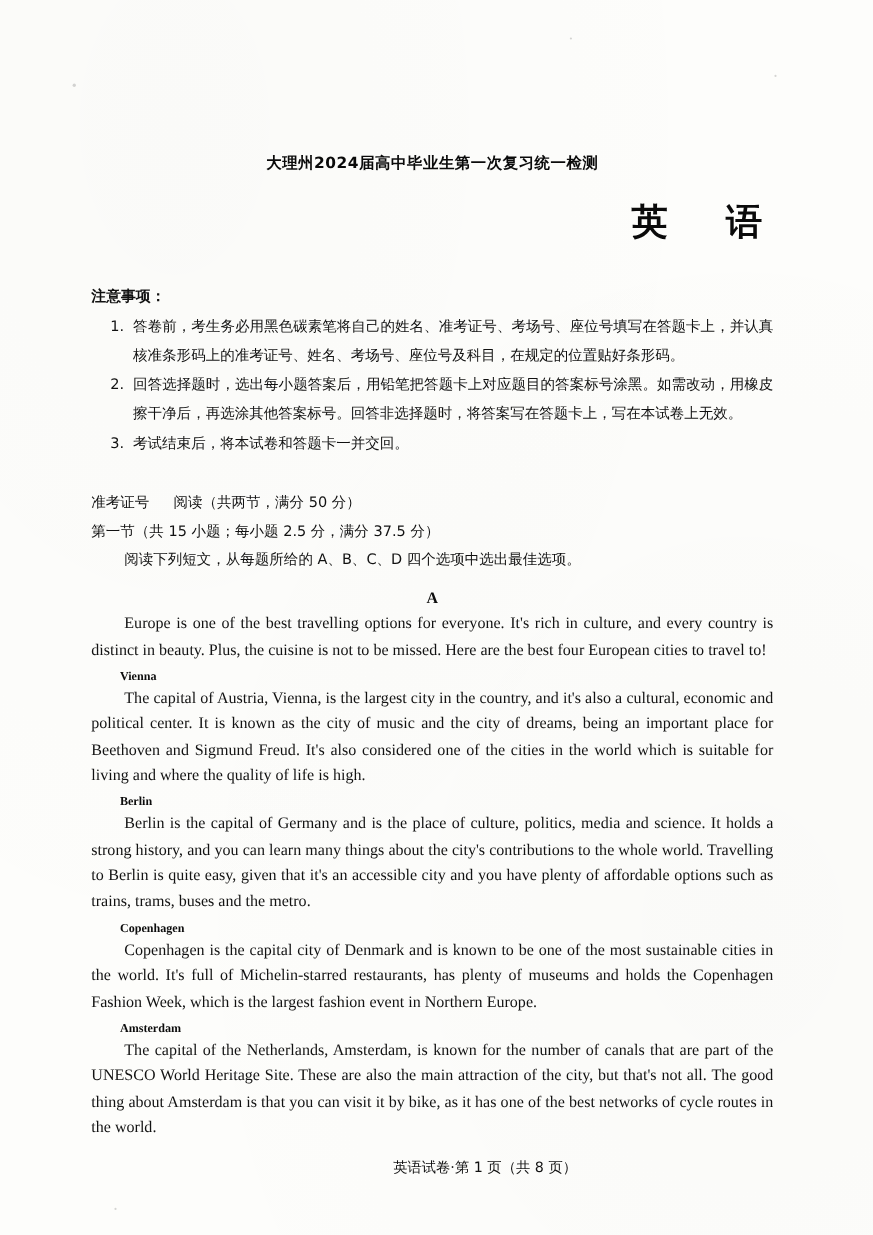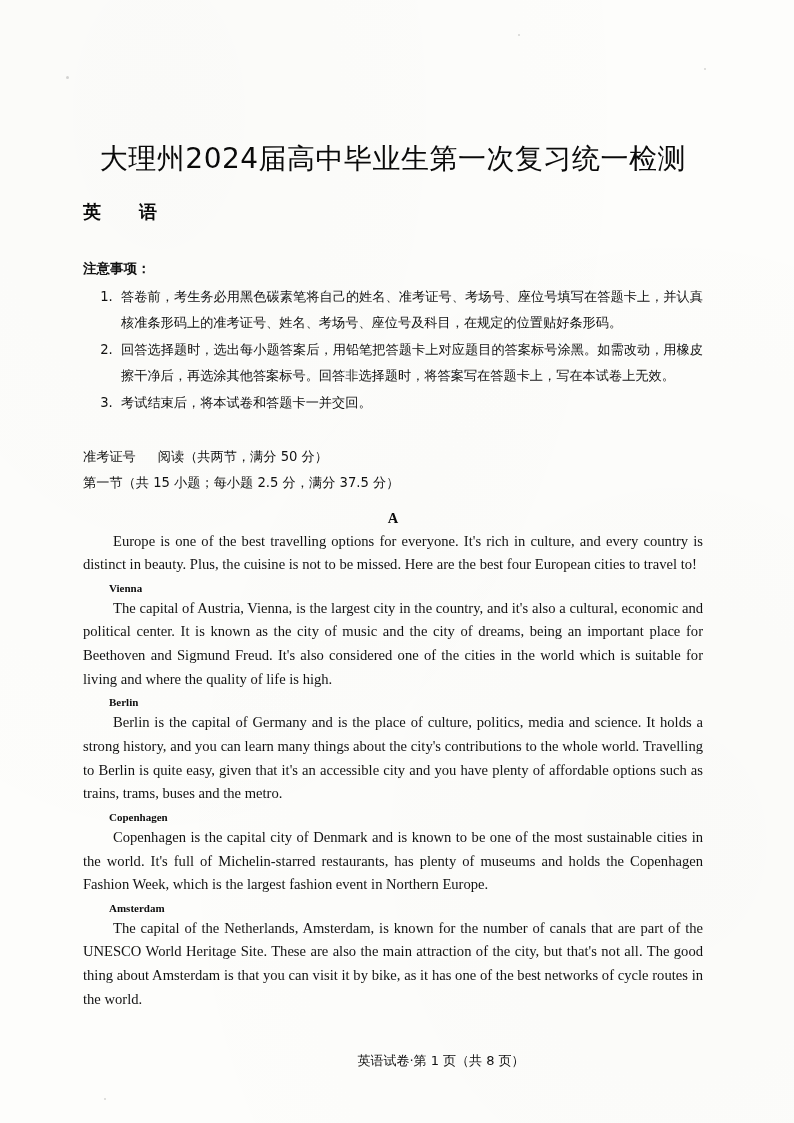--- a/index.html
+++ b/index.html
@@ -31,31 +31,31 @@
   .content {
     position: absolute;
     left: 83px;
     top: 0;
     width: 620px;
   }
   .doc-title {
     margin-top: 140px;
     text-align: center;
     font-family: "DejaVu Sans", "Liberation Sans", sans-serif;
-    font-weight: normal;
-    font-size: 28px;
+    font-weight: bold;
+    font-size: 14px;
     letter-spacing: 0.5px;
     color: #0a0a0a;
   }
   .doc-subject {
     margin-top: 22px;
-    text-align: left;
+    text-align: right;
     font-family: "DejaVu Sans", "Liberation Sans", sans-serif;
     font-weight: bold;
-    font-size: 18px;
+    font-size: 33px;
     letter-spacing: 10px;
     color: #0a0a0a;
   }
   .notice-heading {
     margin-top: 36px;
     font-family: "DejaVu Sans", "Liberation Sans", sans-serif;
     font-size: 13.5px;
     font-weight: bold;
     color: #111;
   }
@@ -154,20 +154,21 @@
       <li>回答选择题时，选出每小题答案后，用铅笔把答题卡上对应题目的答案标号涂黑。如需改动，用橡皮擦干净后，再选涂其他答案标号。回答非选择题时，将答案写在答题卡上，写在本试卷上无效。</li>
       <li>考试结束后，将本试卷和答题卡一并交回。</li>
     </ol>
 
     <div class="section-line part-one">
       <span>准考证号</span><span class="gap"></span><span>阅读（共两节，满分 50 分）</span>
     </div>
     <div class="section-line">
       <span>第一节</span><span class="gap"></span><span>（共 15 小题；每小题 2.5 分，满分 37.5 分）</span>
     </div>
+    <div class="instruction">阅读下列短文，从每题所给的 A、B、C、D 四个选项中选出最佳选项。</div>
 
     <div class="passage-label">A</div>
 
     <p class="para">Europe is one of the best travelling options for everyone. It's rich in culture, and every country is distinct in beauty. Plus, the cuisine is not to be missed. Here are the best four European cities to travel to!</p>
 
     <div class="city-head">Vienna</div>
     <p class="para">The capital of Austria, Vienna, is the largest city in the country, and it's also a cultural, economic and political center. It is known as the city of music and the city of dreams, being an important place for Beethoven and Sigmund Freud. It's also considered one of the cities in the world which is suitable for living and where the quality of life is high.</p>
 
     <div class="city-head">Berlin</div>
     <p class="para">Berlin is the capital of Germany and is the place of culture, politics, media and science. It holds a strong history, and you can learn many things about the city's contributions to the whole world. Travelling to Berlin is quite easy, given that it's an accessible city and you have plenty of affordable options such as trains, trams, buses and the metro.</p>

